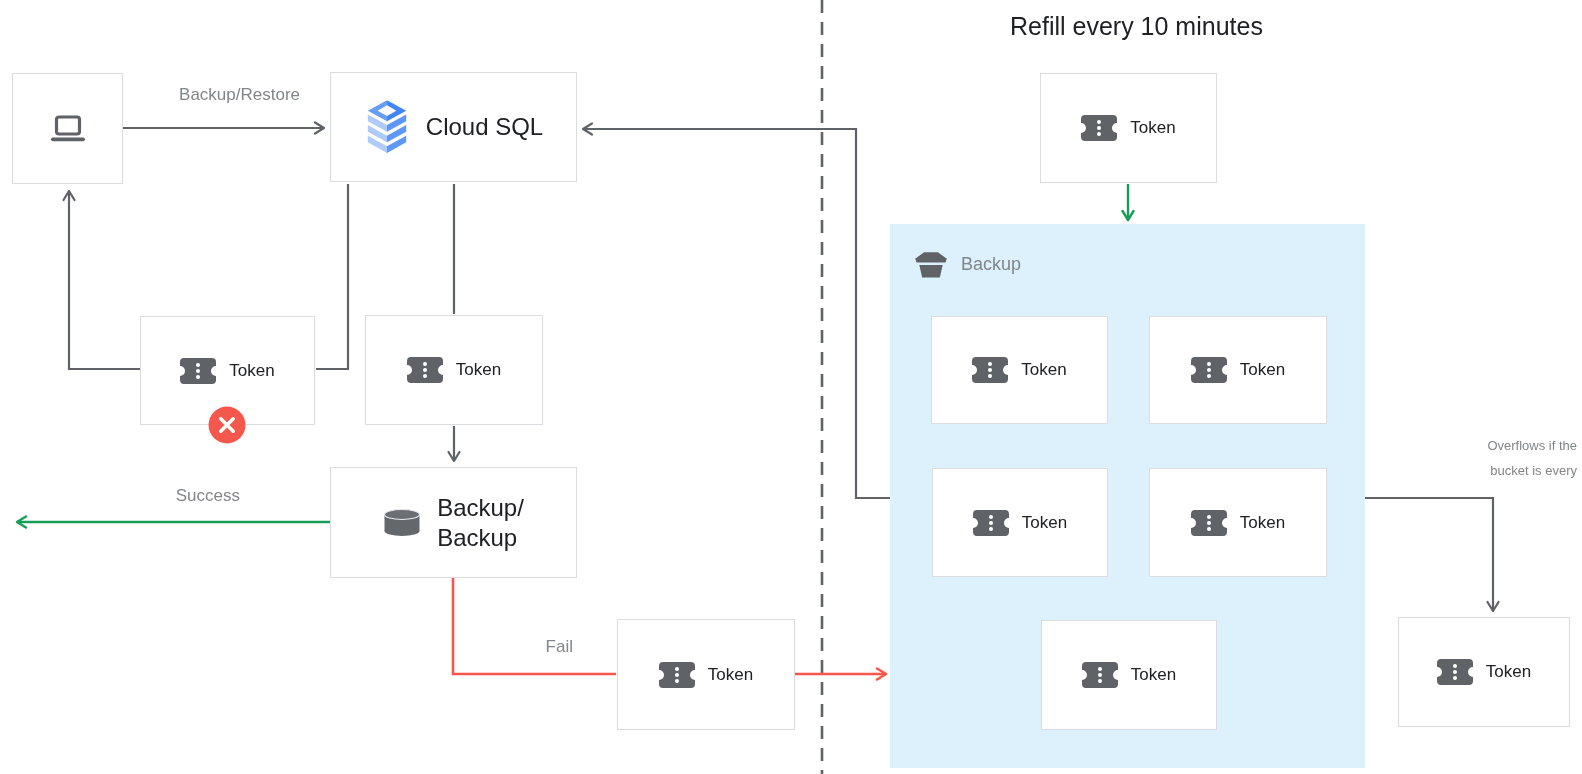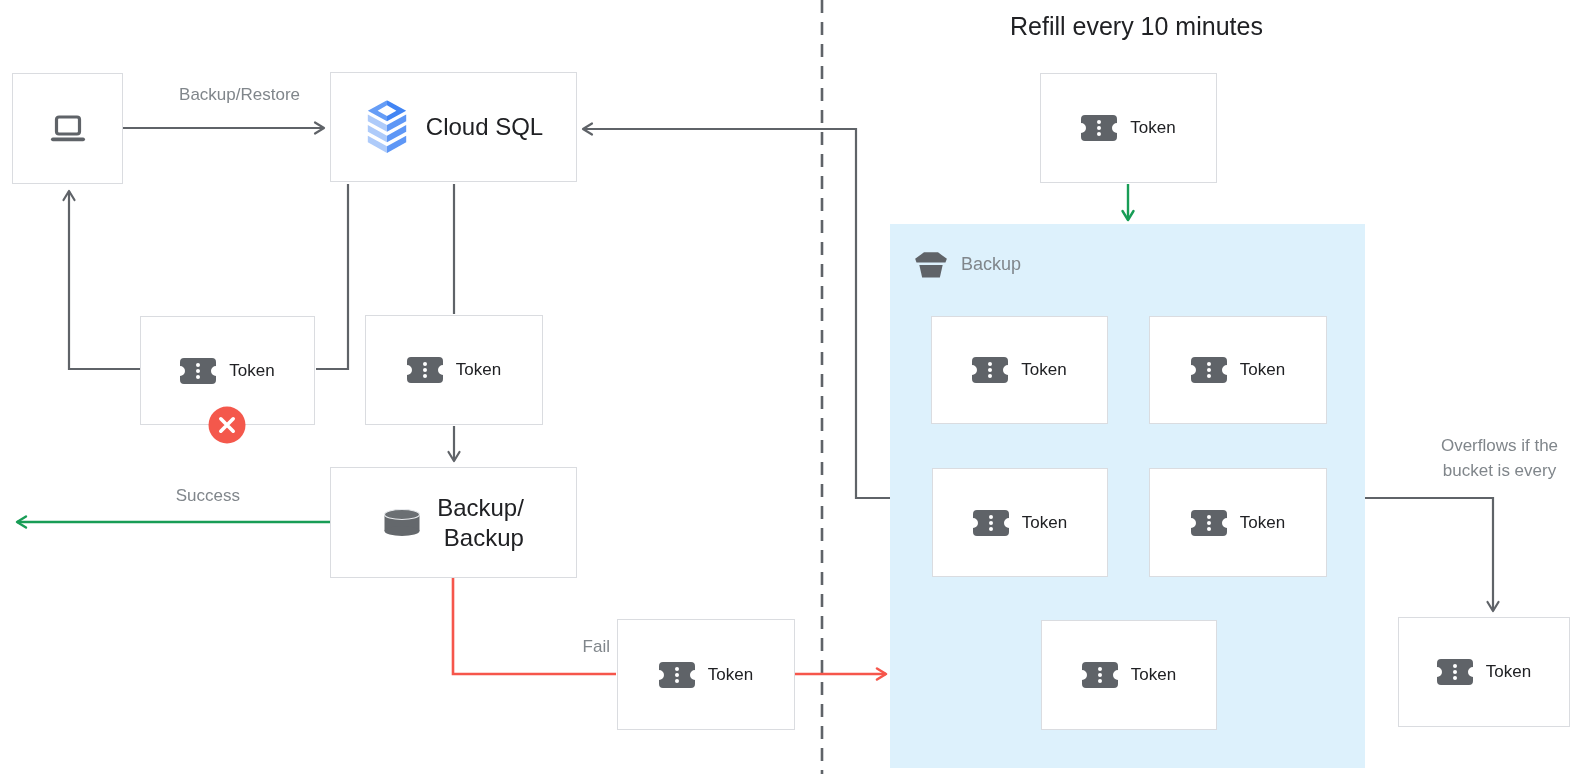--- a/index.html
+++ b/index.html
@@ -27,35 +27,35 @@
     position:absolute;background:#fff;border:1.5px solid var(--box-border);
     box-sizing:border-box;display:flex;align-items:center;justify-content:center;
   }
   .token .token-label{font-size:17px;color:var(--text-dark);margin-left:13px;white-space:nowrap;}
   .ticket{width:36px;height:26px;flex:0 0 auto;}
   .laptop-svg{width:36px;height:28px;}
   .cloudsql-svg{width:46px;height:54px;flex:0 0 auto;}
   .db-svg{width:38px;height:28px;flex:0 0 auto;}
   .bucket-svg{width:34px;height:28px;flex:0 0 auto;}
   .node-label{font-size:24px;color:var(--text-dark);margin-left:16px;white-space:nowrap;}
-  .two-line{line-height:30px;text-align:right;}
+  .two-line{line-height:30px;}
   .badge{position:absolute;width:38px;height:38px;left:67px;top:89px;}
 
   .bucket-area{
     position:absolute;background:var(--bucket-bg);
   }
   .bucket-header{
     position:absolute;left:24px;top:26px;display:flex;align-items:center;
   }
   .bucket-title{font-size:18px;color:var(--label-gray);margin-left:13px;}
 
   .edge-label{
     position:absolute;font-size:17px;color:var(--label-gray);text-align:right;white-space:nowrap;
   }
-  .edge-label.left-align{text-align:center;font-size:17px;line-height:25px;}
+  .edge-label.left-align{text-align:right;font-size:13px;line-height:25px;}
   #diagram-title{
     position:absolute;left:1010px;top:12px;width:300px;text-align:left;
     font-size:25px;font-weight:400;color:var(--text-dark);white-space:nowrap;
   }
 </style>
 </head>
 <body>
 
 <div id="stage">
 
@@ -217,19 +217,19 @@
 
   <div class="box token" style="left:1398px;top:617px;width:172px;height:110px">
     <svg class="ticket" viewBox="0 0 36 26">
         <use href="#sym-ticket" xlink:href="#sym-ticket"></use>
       </svg>
     <span class="token-label">Token</span>
   </div>
 
   <div class="edge-label" style="left:120px;top:85px;width:180px">Backup/Restore</div>
   <div class="edge-label" style="left:100px;top:486px;width:140px">Success</div>
-  <div class="edge-label" style="left:510px;top:637px;width:100px">Fail</div>
+  <div class="edge-label" style="left:473px;top:637px;width:100px">Fail</div>
   <div class="edge-label left-align" style="left:1422px;top:433px;width:155px">
     <span>Overflows if the</span><br>
     <span>bucket is every</span>
   </div>
 
 </div>
 
 </body></html>

